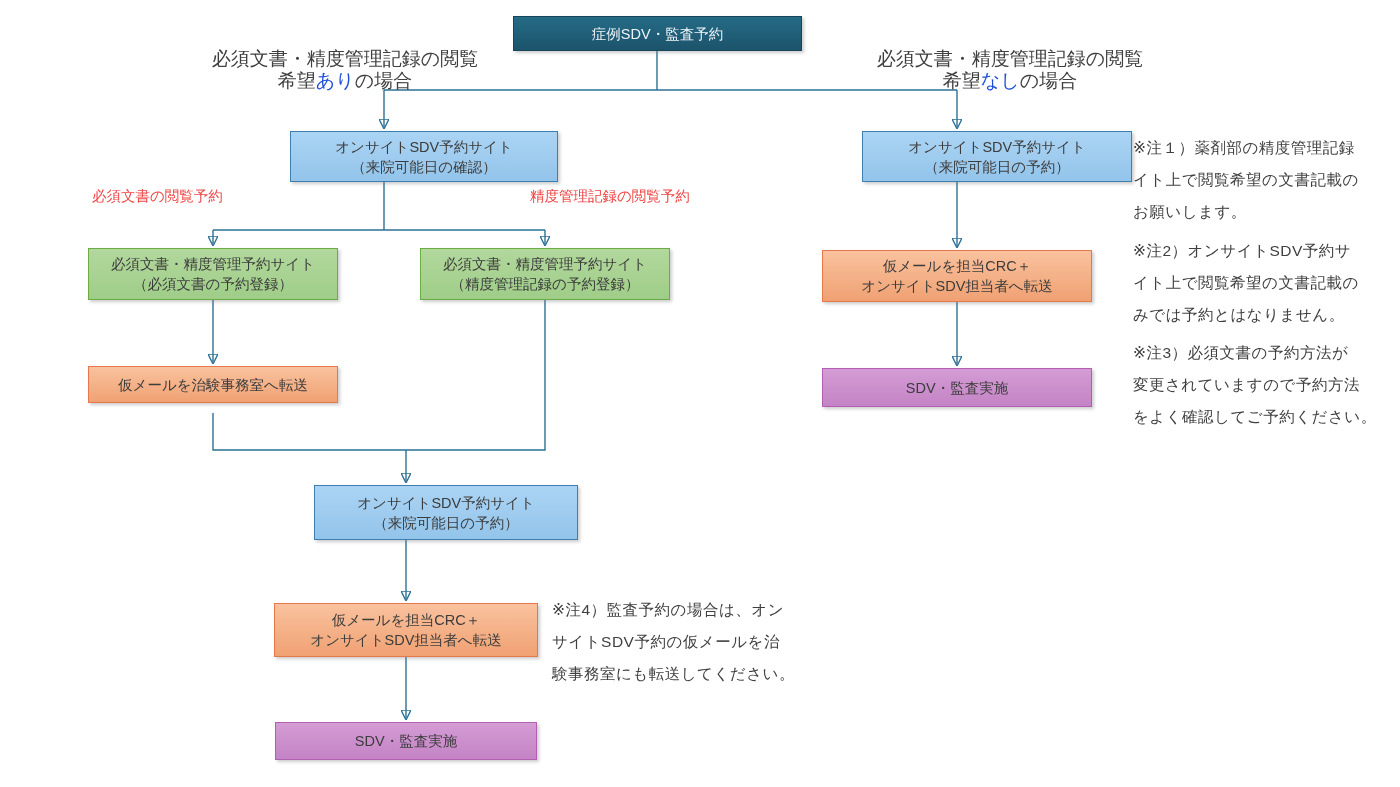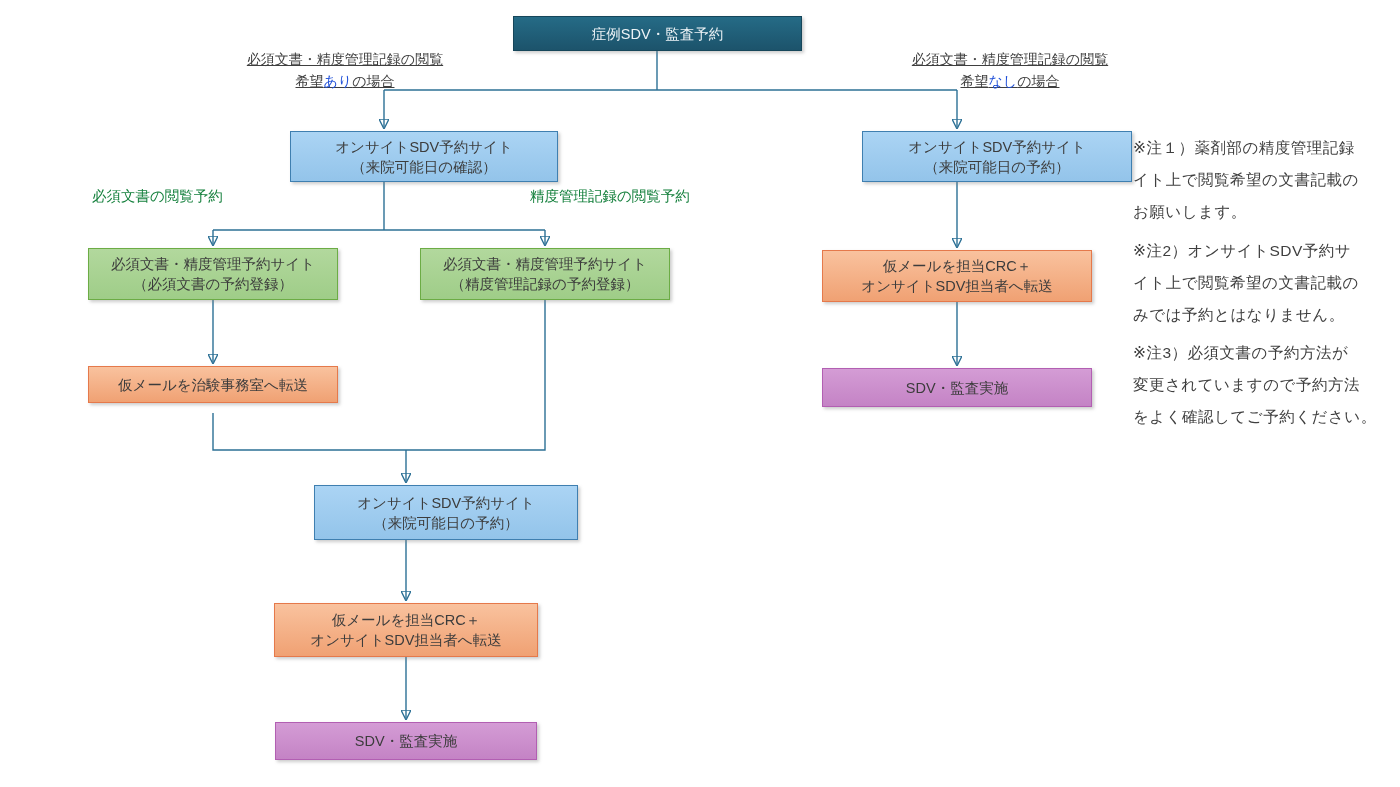--- a/index.html
+++ b/index.html
@@ -12,23 +12,23 @@
     text-align:center;white-space:pre-line;font-size:14.5px;line-height:20px;
     color:#3C3C3C;box-sizing:border-box;
     box-shadow:2px 2px 3px rgba(130,130,130,.4);
   }
   .c-top{background:linear-gradient(180deg,#256B86,#1C536B);border:1px solid #16465A;color:#EDF3F6;}
   .c-blue{background:linear-gradient(180deg,#ABD4F4,#93C4EA);border:1px solid #3F7FB0;margin-left:40px;}
   .c-green{background:linear-gradient(180deg,#B2D89D,#9FCD88);border:1px solid #6CAC45;}
   .c-orange{background:linear-gradient(180deg,#F9C29E,#F0A173);border:1px solid #E5794B;}
   .c-purple{background:linear-gradient(180deg,#D49CD5,#C483C5);border:1px solid #B25FB2;}
   .blabel{
-    position:absolute;text-align:center;font-size:14px;line-height:22px;color:#3F3F3F;text-decoration:underline;
+    position:absolute;text-align:center;font-size:19px;line-height:22px;color:#3F3F3F;
   }
-  .sublabel{position:absolute;font-size:14.5px;line-height:17px;color:#15803d;white-space:nowrap;}
+  .sublabel{position:absolute;font-size:14.5px;line-height:17px;color:#ef4444;white-space:nowrap;}
   .red{color:#1d4ed8;}
   .note{
     position:absolute;font-size:15.5px;line-height:32px;color:#3F3F3F;
     white-space:pre-line;letter-spacing:.5px;
   }
 </style>
 </head>
 <body>
 
 <div class="stage">
@@ -104,14 +104,17 @@
 お願いします。</div>
 
   <div class="note" style="left:1133px;top:235px">※注2）オンサイトSDV予約サ
 イト上で閲覧希望の文書記載の
 みでは予約とはなりません。</div>
 
   <div class="note" style="left:1133px;top:337px">※注3）必須文書の予約方法が
 変更されていますので予約方法
 をよく確認してご予約ください。</div>
 
+  <div class="note" style="left:552px;top:594px">※注4）監査予約の場合は、オン
+サイトSDV予約の仮メールを治
+験事務室にも転送してください。</div>
 
 </div>
 
 </body></html>

